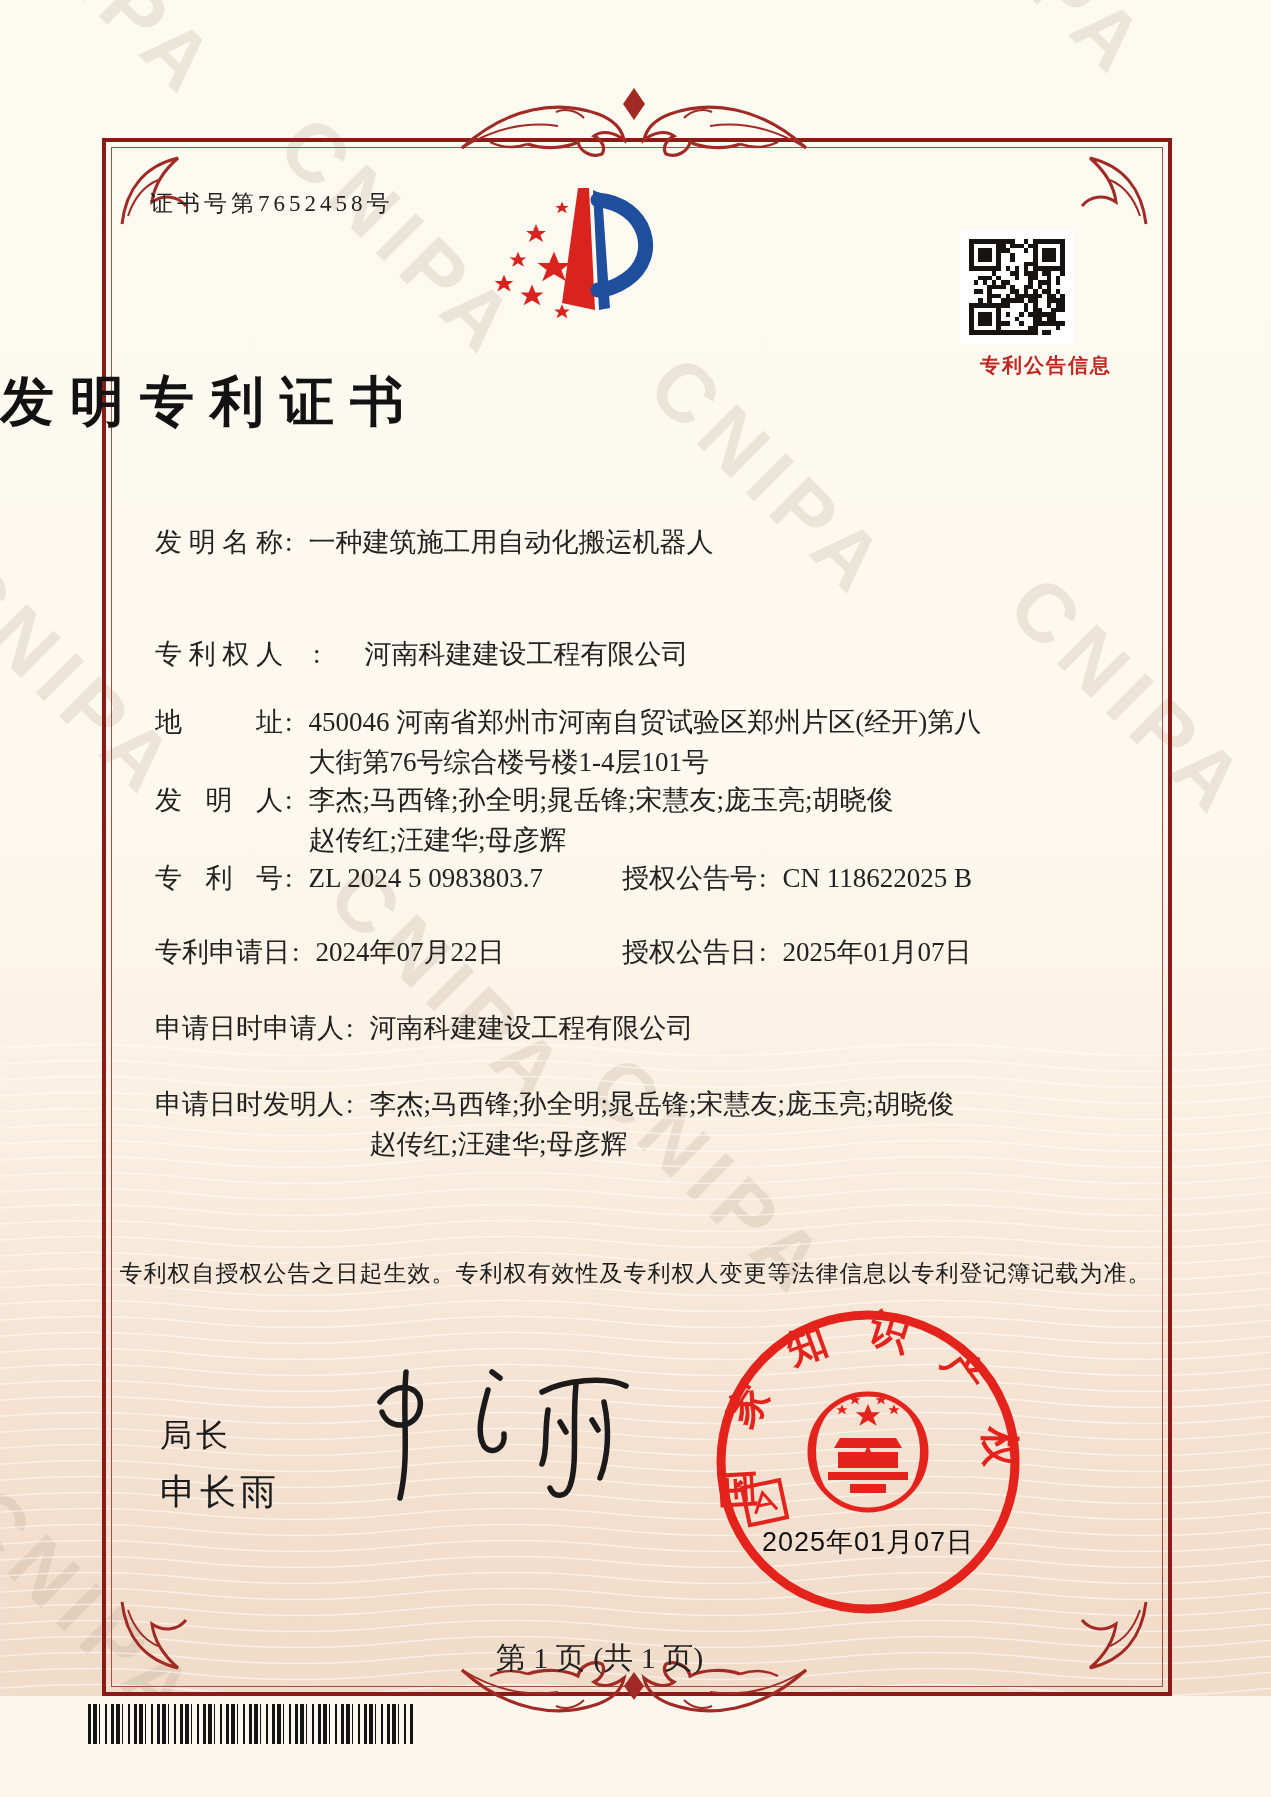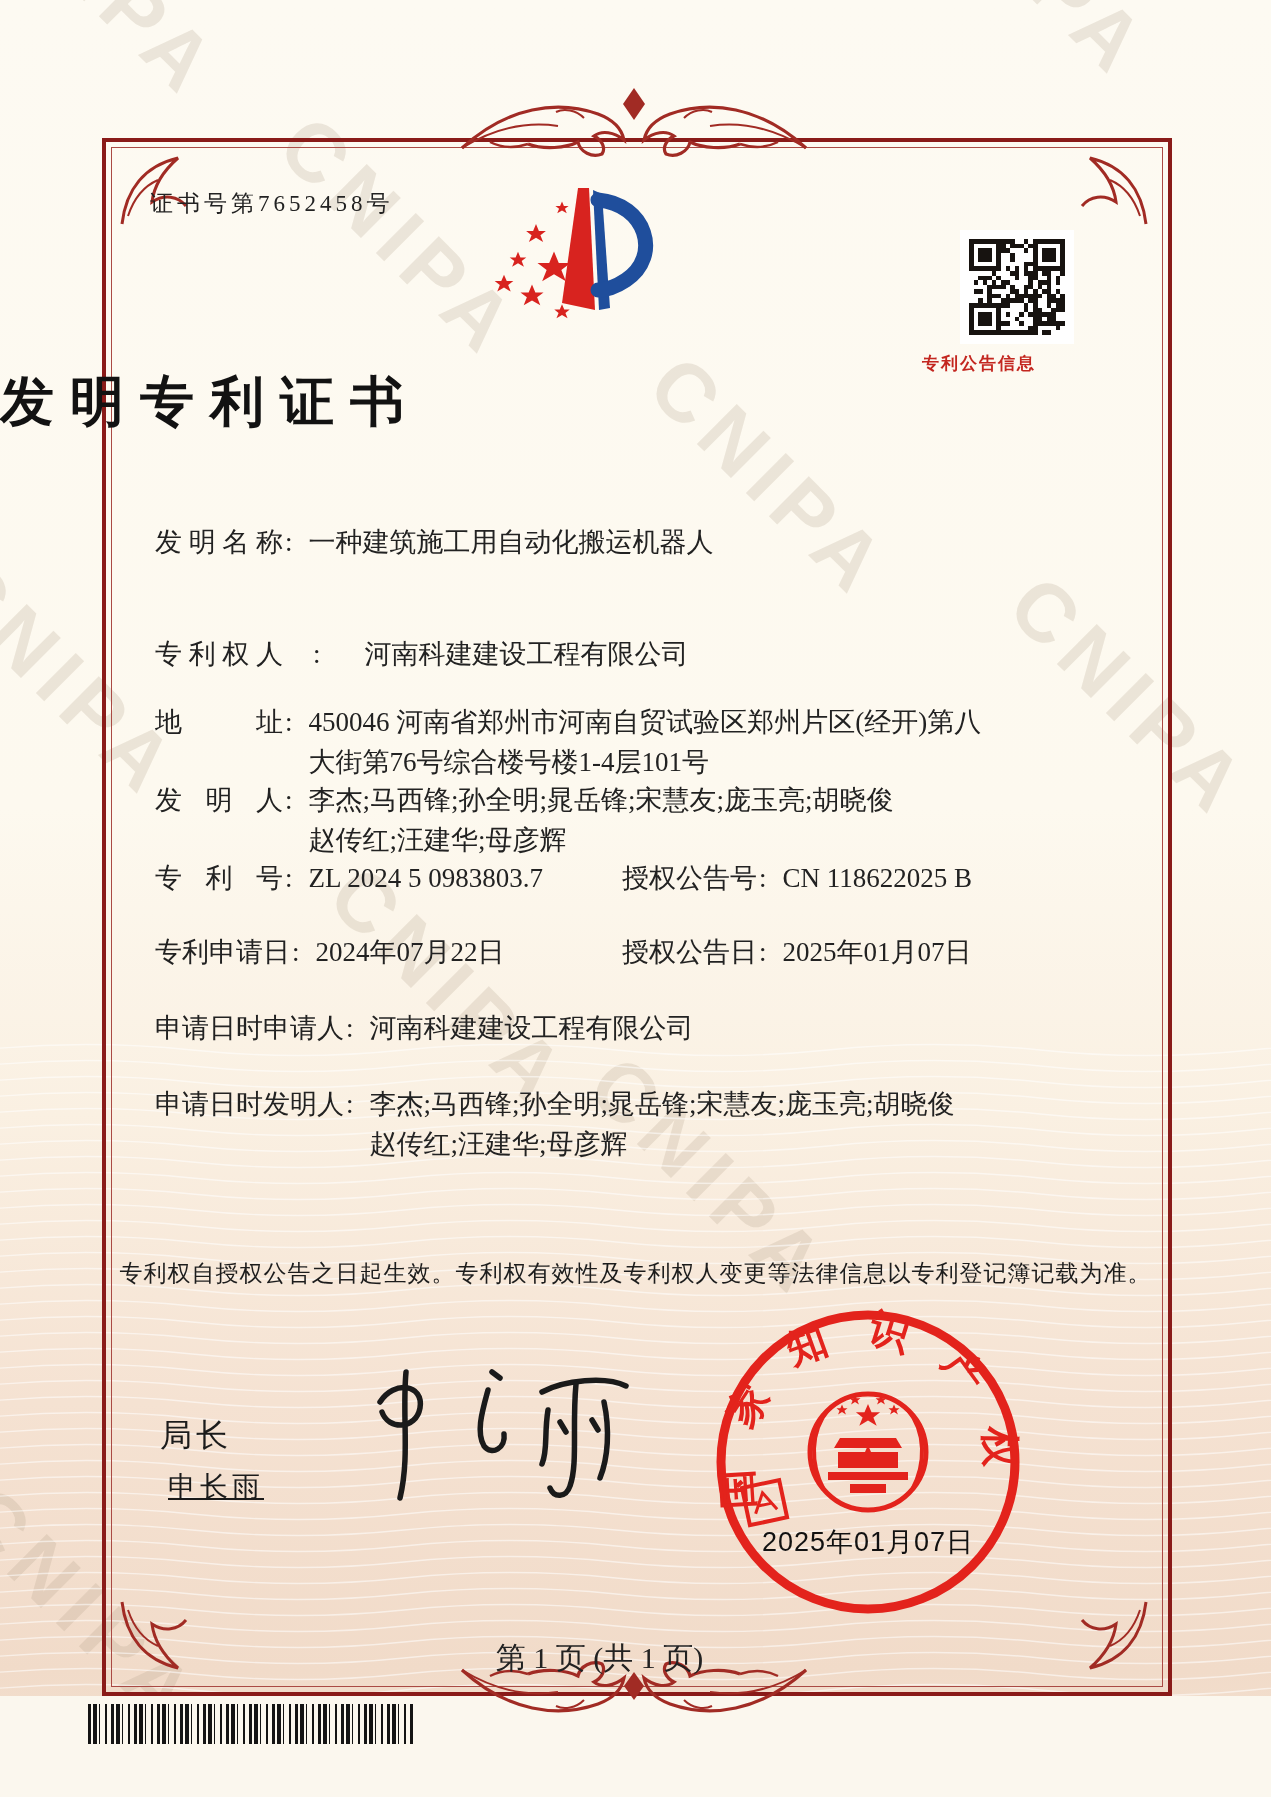--- a/index.html
+++ b/index.html
@@ -25,21 +25,21 @@
   .cert-no{position:absolute;left:150px;top:188px;font-size:23px;letter-spacing:4px;color:#222;z-index:5;}
   .logo{position:absolute;left:474px;top:182px;z-index:5;}
   .title{position:absolute;left:0;top:366px;width:1271px;text-align:left;font-size:54px;
          font-weight:700;letter-spacing:16px;color:#121212;z-index:5;}
 
   
   .qr-box{position:absolute;left:960px;top:230px;width:114px;height:114px;background:#ffffff;z-index:5;
           display:flex;align-items:center;justify-content:center;}
   #qr-grid{display:grid;grid-template-columns:repeat(21,1fr);grid-template-rows:repeat(21,1fr);width:96px;height:96px;}
   .qm{background:#171310;}
-  .qr-label{position:absolute;left:922px;top:352px;width:190px;text-align:left;font-size:17px;
+  .qr-label{position:absolute;left:922px;top:352px;width:190px;text-align:right;font-size:20px;
             letter-spacing:2px;color:#c3261f;font-weight:bold;z-index:5;}
 
   
   .row{position:absolute;left:155px;font-size:27px;color:#222;z-index:5;display:flex;align-items:flex-start;line-height:40px;}
   .lab{display:inline-block;width:128px;text-align:justify;text-align-last:justify;text-justify:inter-ideograph;}
   .colon{display:inline-block;margin:0 16px 0 2px;}
   .val{white-space:nowrap;}
   .y-name{top:522px;}
   .y-patentee{top:634px;gap:28px;}
   .y-addr{top:702px;}
@@ -51,22 +51,22 @@
   .col2{left:622px;}
 
   
   .legal{position:absolute;left:0;width:1271px;text-align:center;font-size:23px;color:#1c1c1c;letter-spacing:1px;z-index:5;}
   .legal1{top:1222px;}
   .legal2{top:1258px;}
 
   
   .signer-title{position:absolute;left:160px;top:1414px;font-size:32px;color:#1b1b1b;z-index:5;
                 font-family:"Liberation Sans","DejaVu Sans",sans-serif;letter-spacing:4px;}
-  .signer-name{position:absolute;left:168px;top:1468px;font-size:28px;color:#1b1b1b;z-index:5;
-               font-family:"Liberation Sans","DejaVu Sans",sans-serif;letter-spacing:4px;text-decoration:underline;}
+  .signer-name{position:absolute;left:160px;top:1468px;font-size:36px;color:#1b1b1b;z-index:5;
+               font-family:"Liberation Sans","DejaVu Sans",sans-serif;letter-spacing:4px;}
   .signature{position:absolute;left:360px;top:1356px;z-index:6;}
 
   
   .seal{position:absolute;left:712px;top:1306px;width:312px;height:312px;z-index:6;}
   .seal svg{position:absolute;left:0;top:0;}
   .seal-date{position:absolute;left:0;top:218px;width:312px;text-align:center;font-size:27px;color:#111;
              font-family:"Liberation Sans","DejaVu Sans",sans-serif;letter-spacing:1px;z-index:7;}
 
   
   .page-info{position:absolute;left:0;top:1638px;width:1199px;text-align:center;font-size:30px;color:#222;z-index:5;}

